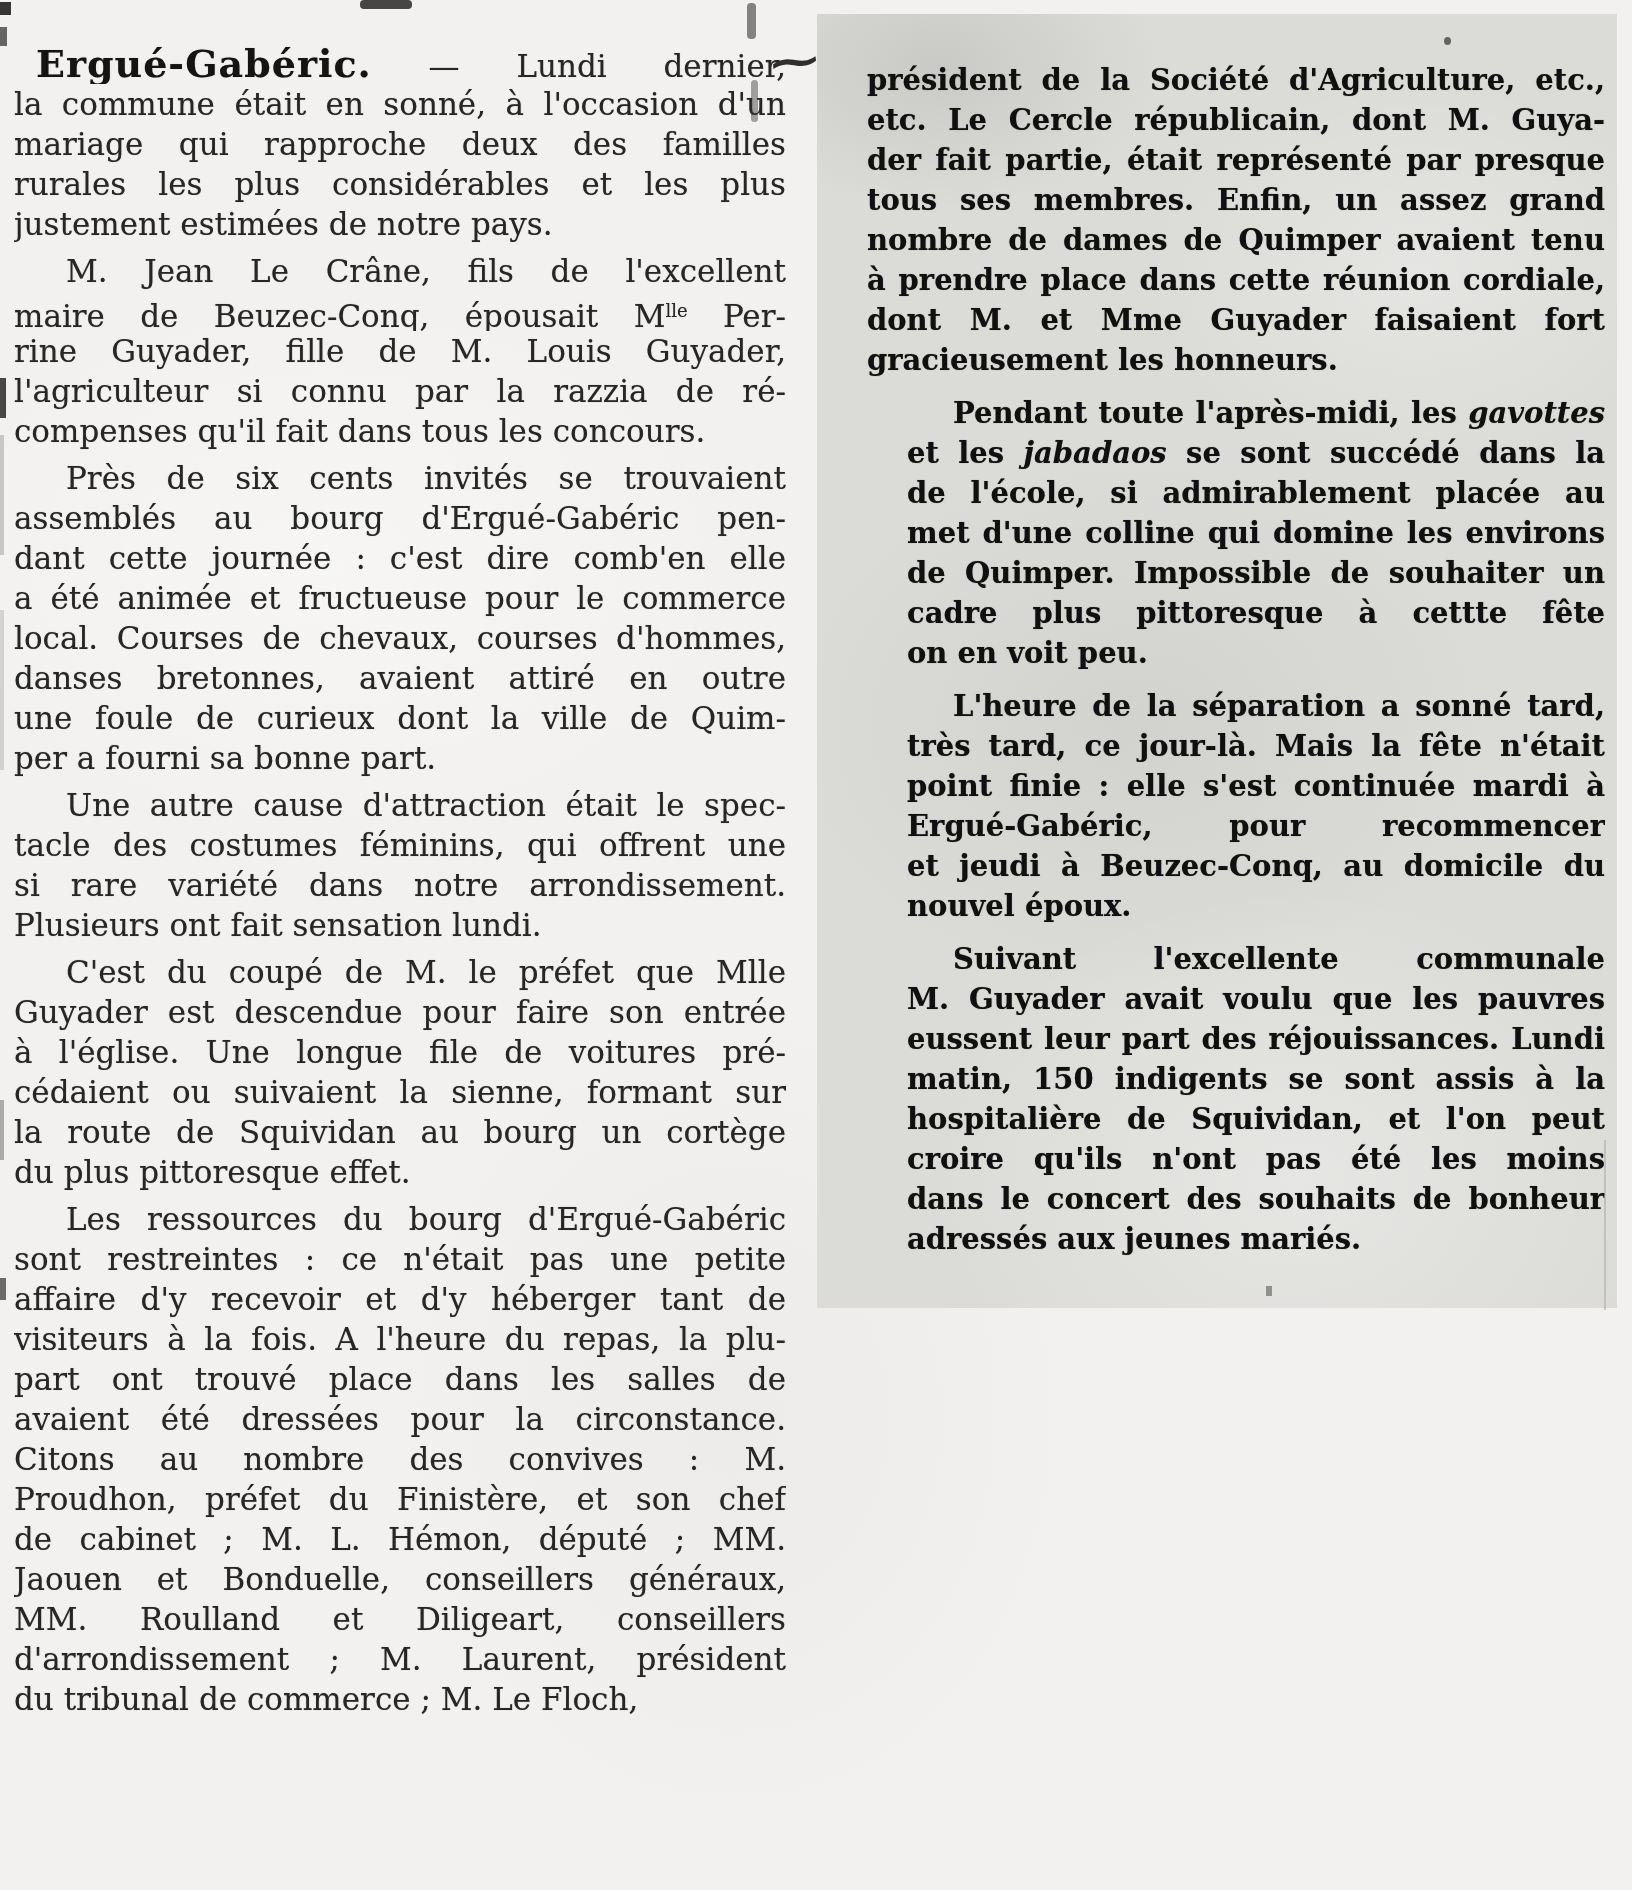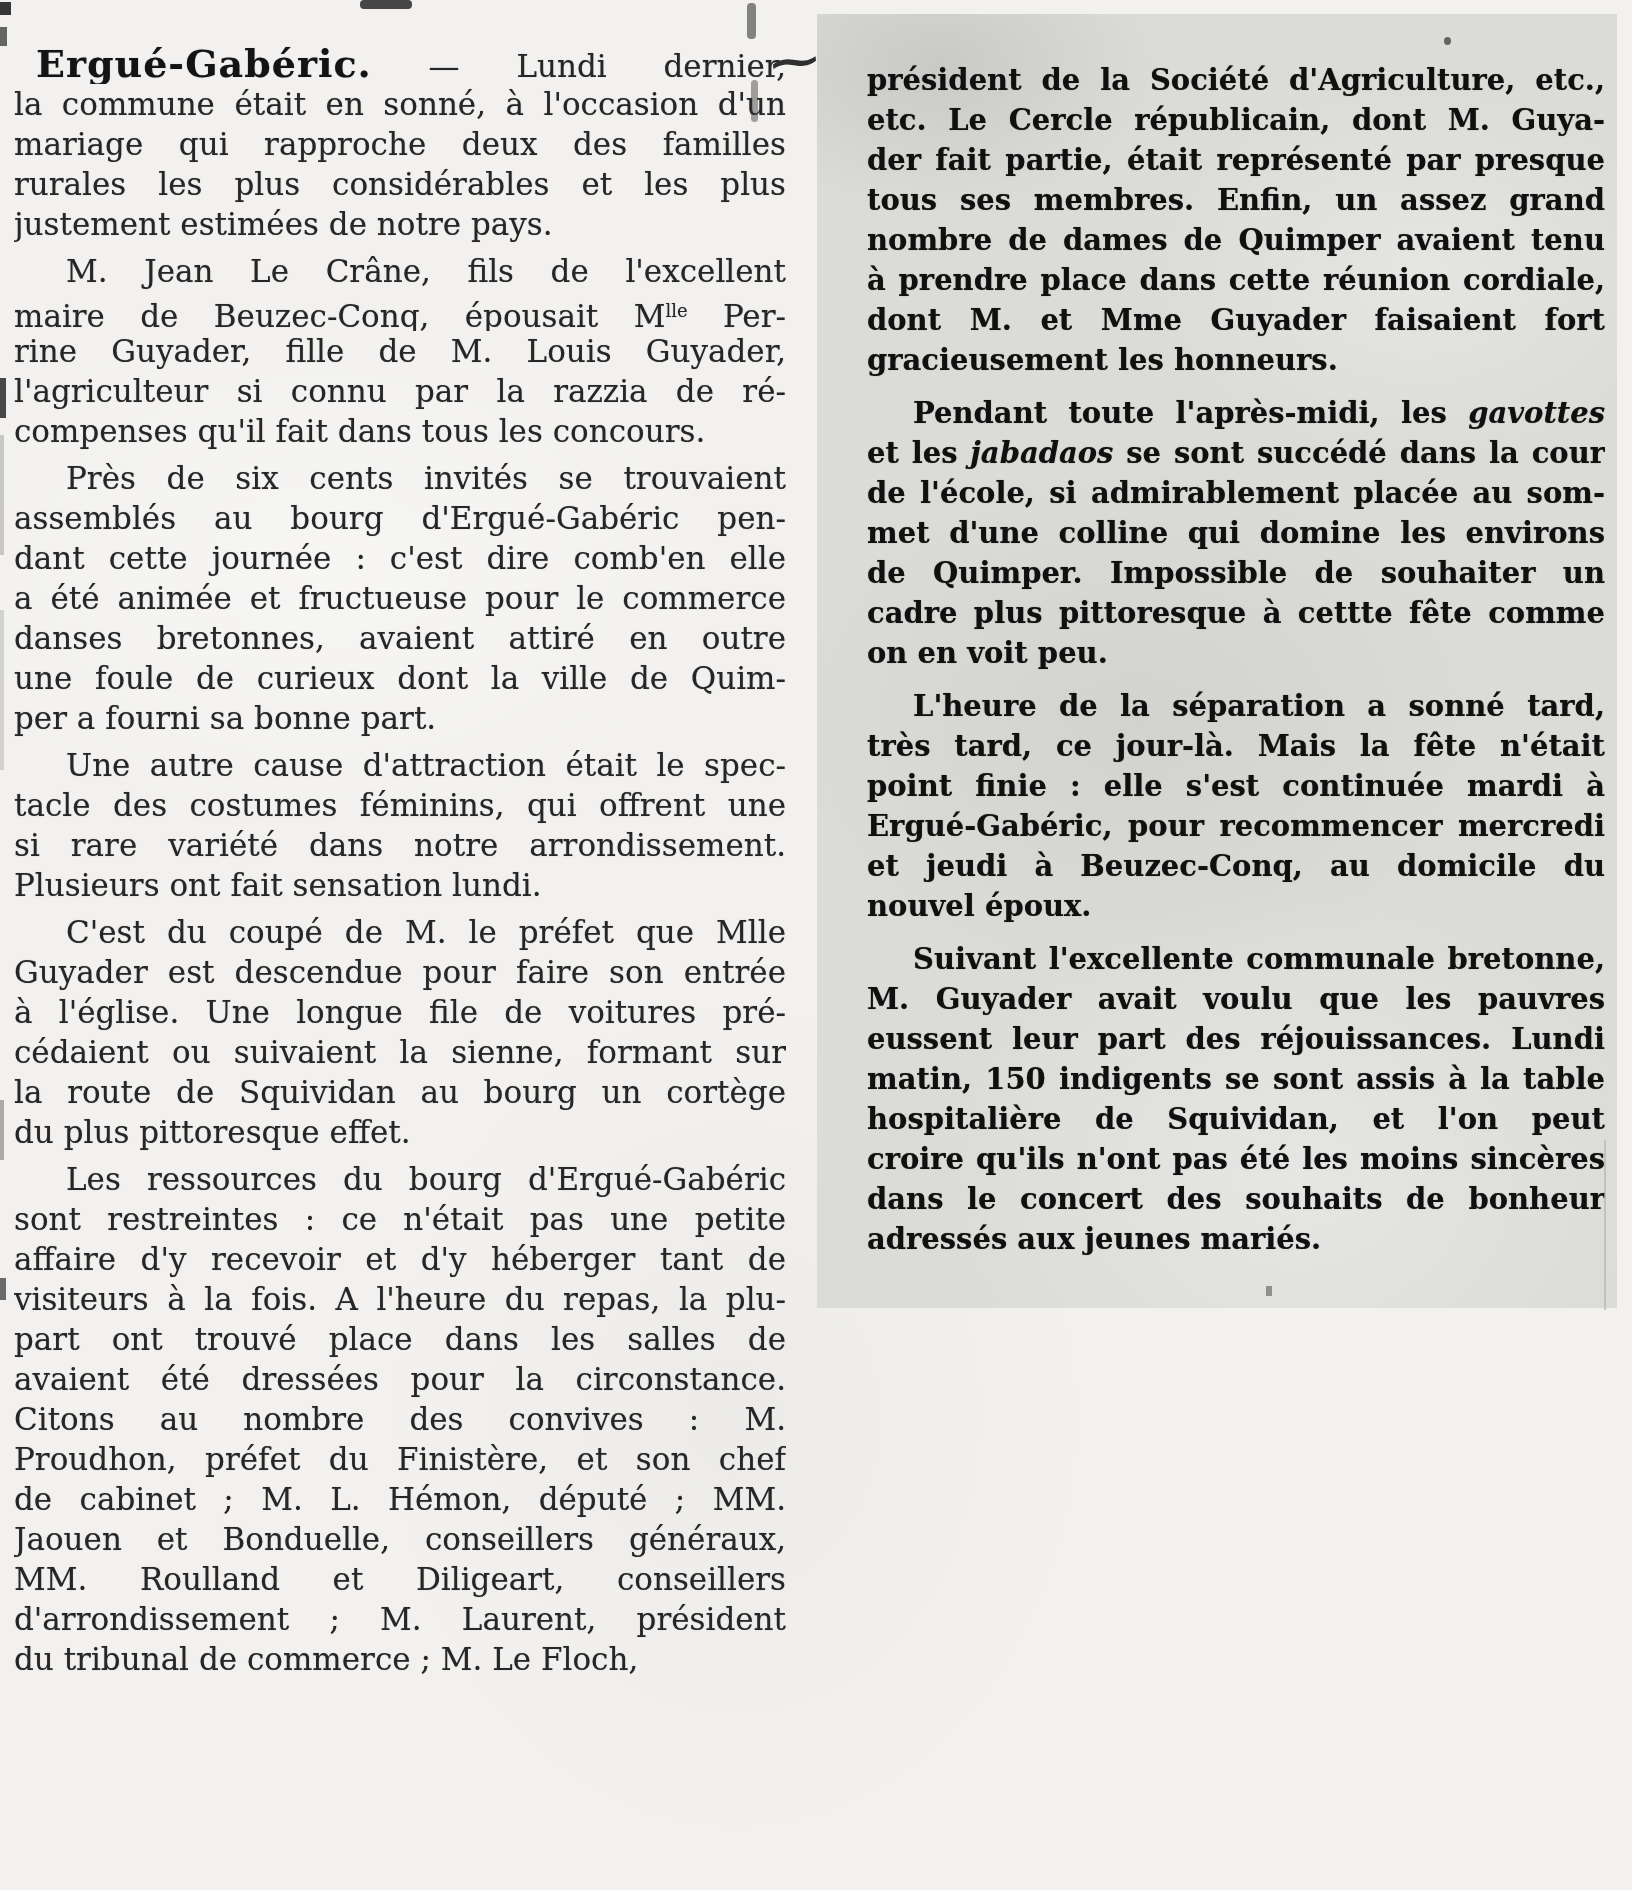--- a/index.html
+++ b/index.html
@@ -57,21 +57,21 @@
     height: 40px;
     line-height: 40px;
     text-align: justify;
     text-align-last: justify;
     overflow: hidden;
     white-space: normal;
   }
   .line.last { text-align-last: left; }
 
   #left-col .para + .para { margin-top: 7px; }
-  #right-text .para + .para { margin-top: 13px; }
+  #right-text .para + .para { margin-top: 13px; margin-left: 40px; }
 
   .heading {
     font-weight: bold;
     font-size: 38px;
     line-height: 40px;
     letter-spacing: 1px;
     color: #141414;
   }
   .sup {
     font-size: 18px;
@@ -117,20 +117,21 @@
       <div class="line"><span>maire de Beuzec-Conq, épousait M</span><span class="sup">lle</span><span> Per-</span></div>
       <div class="line">rine Guyader, fille de M. Louis Guyader,</div>
       <div class="line">l'agriculteur si connu par la razzia de ré-</div>
       <div class="line last">compenses qu'il fait dans tous les concours.</div>
     </div>
   <div class="para">
       <div class="line" style="padding-left: 52px;">Près de six cents invités se trouvaient</div>
       <div class="line">assemblés au bourg d'Ergué-Gabéric pen-</div>
       <div class="line">dant cette journée : c'est dire comb'en elle</div>
       <div class="line">a été animée et fructueuse pour le commerce</div>
+      <div class="line">local. Courses de chevaux, courses d'hommes,</div>
       <div class="line">danses bretonnes, avaient attiré en outre</div>
       <div class="line">une foule de curieux dont la ville de Quim-</div>
       <div class="line last">per a fourni sa bonne part.</div>
     </div>
   <div class="para">
       <div class="line" style="padding-left: 52px;">Une autre cause d'attraction était le spec-</div>
       <div class="line">tacle des costumes féminins, qui offrent une</div>
       <div class="line">si rare variété dans notre arrondissement.</div>
       <div class="line last">Plusieurs ont fait sensation lundi.</div>
     </div>

